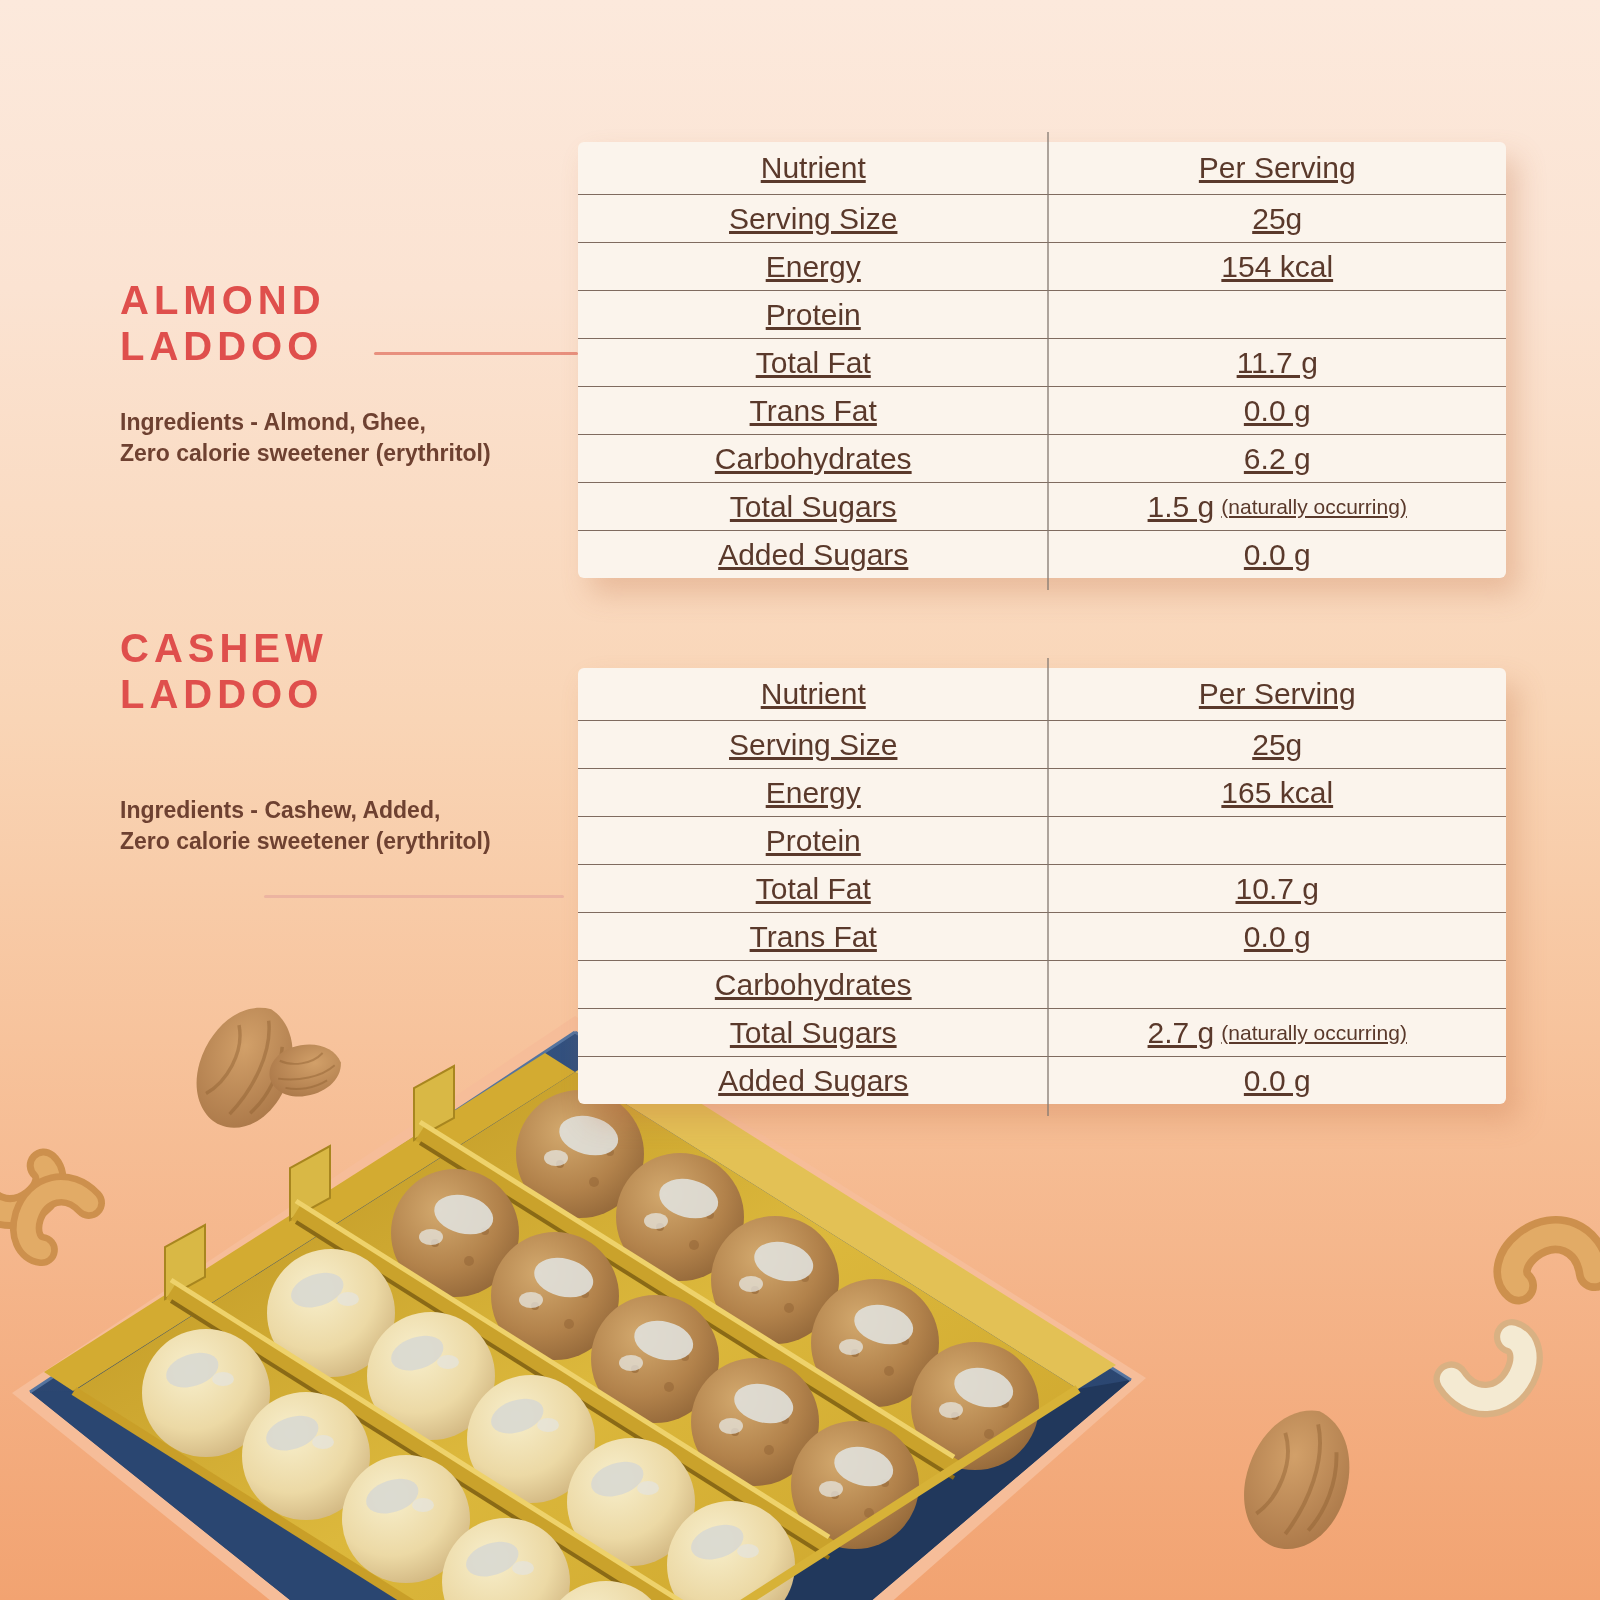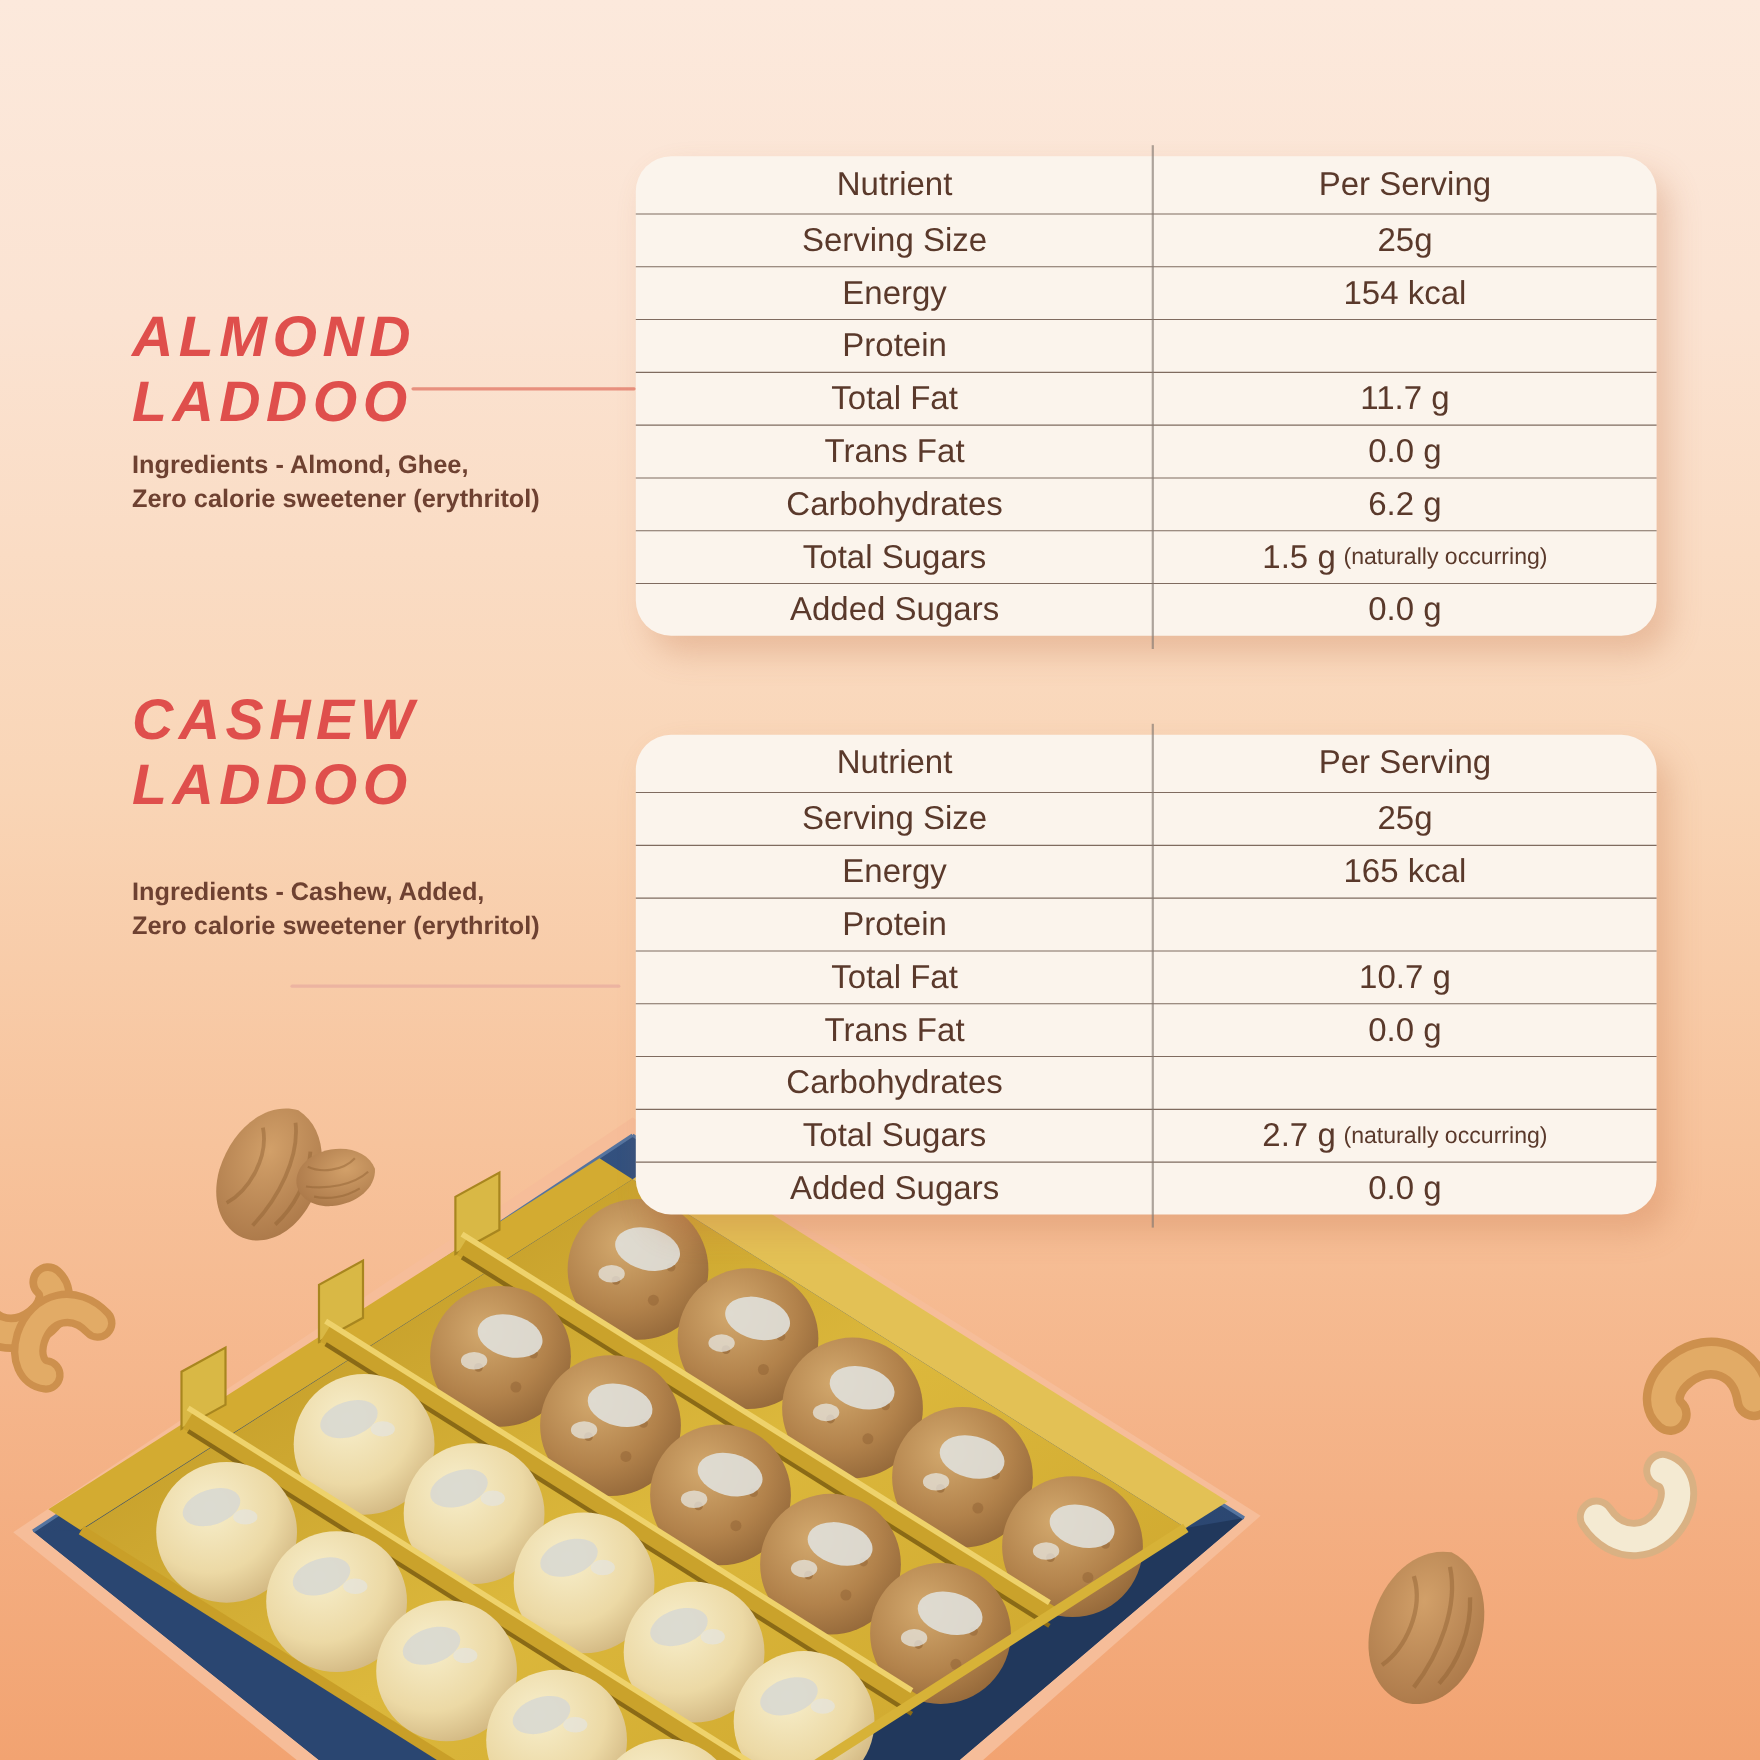--- a/index.html
+++ b/index.html
@@ -5,36 +5,37 @@
   html,body{margin:0;padding:0;background:#e9e2da;}
   .canvas{
     position:relative;width:1600px;height:1600px;overflow:hidden;
     font-family:"Liberation Sans",sans-serif;
     background:linear-gradient(180deg,#fce9dc 0%,#fbe3d2 18%,#f9d5b6 45%,#f7c39c 65%,#f4b084 85%,#f2a371 100%);
   }
   .photo-svg{position:absolute;left:0;top:0;width:1600px;height:1600px;z-index:1;}
   
   .ntable{
     position:absolute;left:578px;width:928px;z-index:2;
-    background:#fbf4ec;border-radius:32px;color:#5a392b;
+    background:#fbf4ec;border-radius:6px;color:#5a392b;
     box-shadow:12px 16px 28px rgba(196,116,72,.30);
+    text-decoration:underline;
   }
   .ntable .trow{display:flex;height:47px;align-items:center;}
   .ntable .trow.th{height:52px;}
   .ntable .trow + .trow{border-top:1.6px solid rgba(96,72,60,.8);}
   .cell{display:flex;justify-content:center;align-items:center;font-size:30px;white-space:nowrap;}
   .cell.c1{width:50.7%;}
   .cell.c2{width:49.3%;}
   .vline{position:absolute;left:calc(50.7% - 1px);top:-10px;bottom:-12px;width:2px;background:rgba(130,120,112,.65);}
   .note{font-size:21px;margin-left:7px;}
   .note:empty{display:none;}
   
   .title{
     position:absolute;left:120px;z-index:2;color:#df4f4c;
-    font-size:52px;font-weight:800;letter-spacing:5px;line-height:1.14;font-style:italic;
+    font-size:40px;font-weight:800;letter-spacing:5px;line-height:1.14;
   }
   .ingredients{
     position:absolute;left:120px;z-index:2;color:#6e4131;
     font-size:23px;font-weight:700;line-height:1.33;
   }
   .connector{position:absolute;height:3px;z-index:2;border-radius:2px;}
   .connector.a{left:374px;top:352px;width:204px;background:#e8907e;}
   .connector.b{left:264px;top:895px;width:300px;background:#ecb4a1;}
 </style>
 </head>

